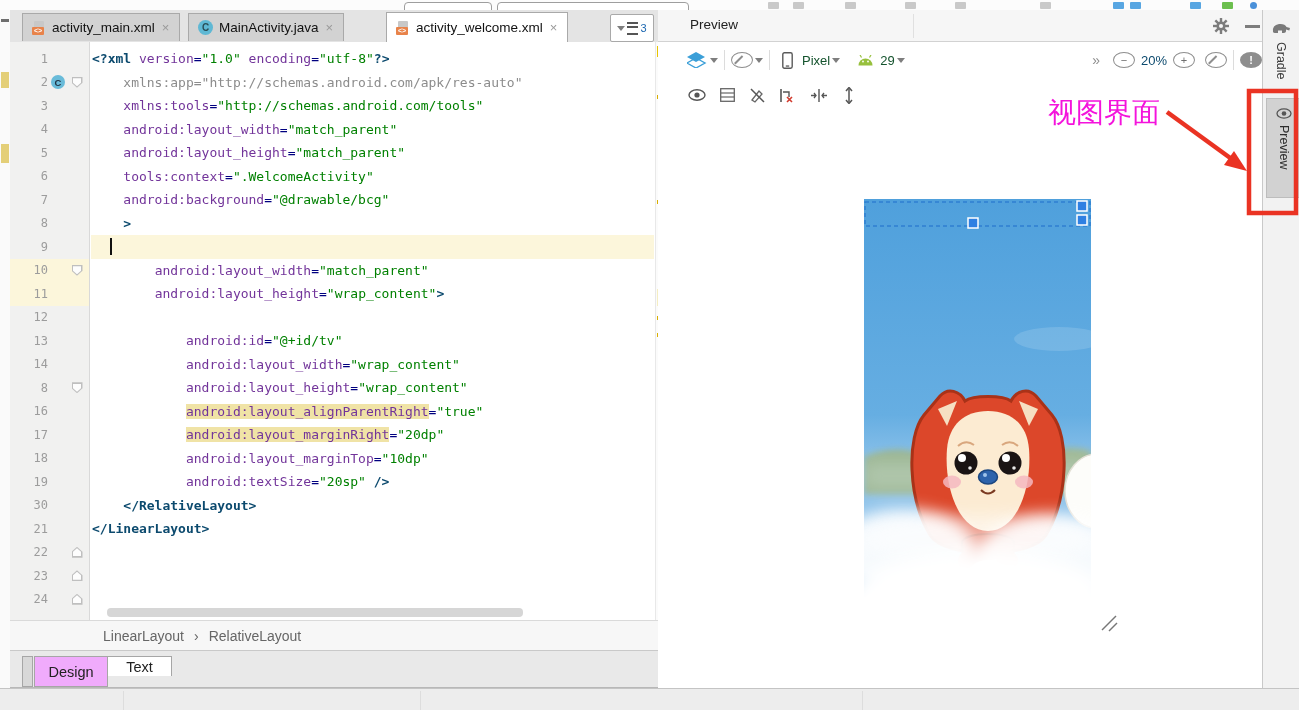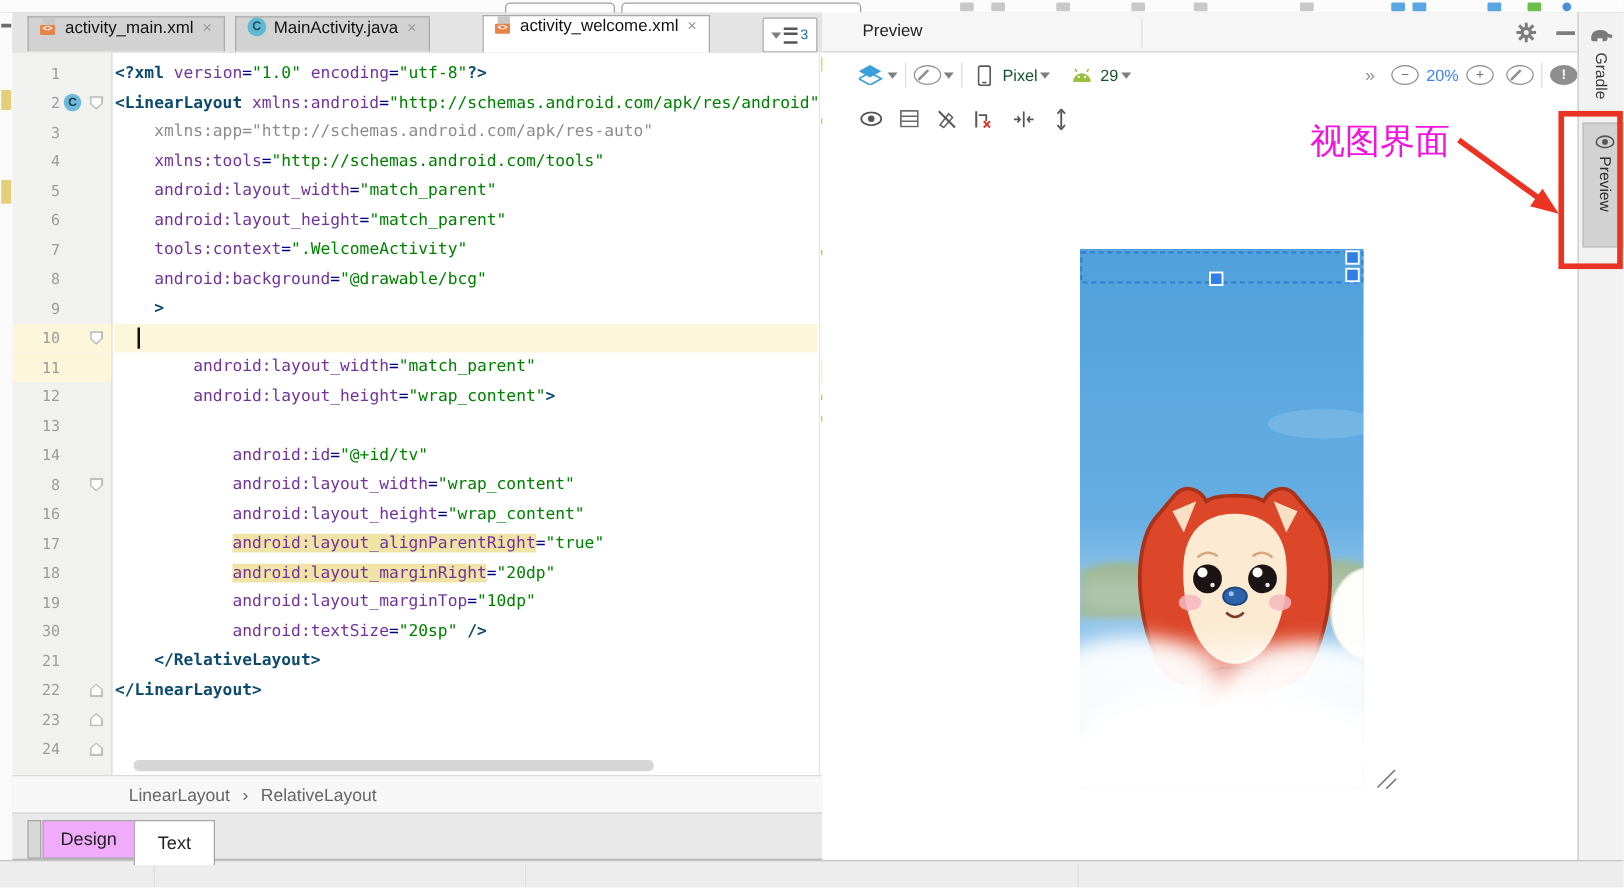--- a/index.html
+++ b/index.html
@@ -7,21 +7,21 @@
        font-family:"Liberation Sans",sans-serif;font-size:13px;color:#222;}
   .abs{position:absolute;}
 
   
   #top-sliver{left:0;top:0;width:1299px;height:10px;background:#FCFCFC;border-bottom:1px solid #BDBDBD;}
   .frag-btn{position:absolute;top:2px;height:12px;border:1px solid #9E9E9E;border-radius:4px;background:#FFF;}
   .mini-ic{position:absolute;top:2px;width:11px;height:7px;border-radius:1px;}
 
   
   #tabbar{left:10px;top:10px;width:648px;height:32px;background:#E4E4E4;border-bottom:1px solid #ACACAC;}
-  .etab{position:absolute;top:3px;height:28px;display:flex;align-items:flex-start;gap:6px;padding:0 9px;
+  .etab{position:absolute;top:3px;height:28px;display:flex;align-items:center;gap:6px;padding:0 9px;
         background:#D2D2D2;border:1px solid #A9A9A9;border-bottom:none;box-sizing:border-box;cursor:default;}
   .etab.active{background:#FFF;height:30px;top:2px;z-index:2;}
   .etab .lbl{font-size:13.5px;color:#111;white-space:nowrap;}
   .closex{color:#9A9A9A;font-size:13px;padding:0 1px;}
   .xml-ic{width:14px;height:14px;position:relative;}
   .xml-ic .page{position:absolute;left:2px;top:0;width:10px;height:10px;background:#C8C8C8;border-radius:1px;}
   .xml-ic .badge{position:absolute;left:0;top:6px;width:12px;height:8px;background:#E8834A;border-radius:1px;
                  color:#FFF;font-size:7px;line-height:8px;text-align:center;font-weight:bold;}
   .class-ic{width:15px;height:15px;border-radius:50%;background:#5FB8D4;color:#2A4E58;font-size:10px;
             font-weight:bold;display:flex;align-items:center;justify-content:center;}
@@ -75,21 +75,21 @@
   .vpale{position:absolute;left:1px;width:10px;background:#F5EEC2;}
 
   
   #breadcrumb{left:10px;top:620px;width:648px;height:31px;background:#F7F7F7;border-top:1px solid #DADADA;
               border-bottom:1px solid #C9C9C9;display:flex;align-items:center;padding-left:93px;box-sizing:border-box;gap:10px;}
   #breadcrumb span{color:#666;font-size:14px;}
   #bottom-tabs{left:10px;top:651px;width:648px;height:37px;background:#E9E9E9;border-bottom:1px solid #B8B8B8;box-sizing:border-box;}
   .btab{position:absolute;top:5px;height:31px;display:flex;align-items:center;justify-content:center;
         border:1px solid #A6A6A6;box-sizing:border-box;font-size:14.5px;}
   .btab.inactive{background:#f0abfc;}
-  .btab.active{background:#FFF;border-bottom:none;height:36px;z-index:2;}
+  .btab.active{background:#FFF;border-bottom:none;height:20px;z-index:2;}
   #btab-stub{position:absolute;left:12px;top:5px;width:11px;height:31px;background:#D8D8D8;border:1px solid #A6A6A6;box-sizing:border-box;}
 
   
   #palette-strip{left:658px;top:42px;width:28px;height:646px;background:#F2F2F2;border-right:1px solid #C9C9C9;box-sizing:border-box;}
   .vtext{writing-mode:vertical-rl;font-size:12.5px;color:#3A3A3A;}
   #palette-label{position:absolute;left:6px;top:8px;}
   .palette-ic{position:absolute;left:7px;top:78px;width:13px;height:13px;}
   .palette-ic i{position:absolute;background:#8B8B8B;}
 
   
@@ -103,21 +103,21 @@
   #pv-toolbar2{position:absolute;left:28px;top:68px;width:576px;height:34px;display:flex;align-items:center;}
   .tb-ic{display:flex;align-items:center;justify-content:center;height:24px;min-width:22px;cursor:default;}
   .tb-sep{width:1px;height:20px;background:#DCDCDC;margin:0 6px;}
   .tb-lbl{font-size:13px;color:#14532d;margin:0 2px 0 4px;}
   .circle-btn{width:16px;height:16px;border-radius:50%;border:1.5px solid #8E8E8E;box-sizing:border-box;
               display:flex;align-items:center;justify-content:center;font-size:11px;color:#6E6E6E;line-height:1;}
   .circle-slashed{position:relative;}
   .circle-slashed:after{content:"";position:absolute;left:1px;top:6px;width:11px;height:1.5px;background:#8E8E8E;transform:rotate(-45deg);}
   .warn-circle{width:16px;height:16px;border-radius:50%;background:#8E8E8E;color:#FFF;font-size:11px;font-weight:bold;
                display:flex;align-items:center;justify-content:center;}
-  .zoom-pct{font-size:13px;color:#3b82f6;margin:0 6px;}
+  .zoom-pct{font-size:13px;color:#0c4a6e;margin:0 6px;}
   .chevrons{color:#8E8E8E;font-size:14px;letter-spacing:-1px;margin-right:14px;}
 
   #pv-content{position:absolute;left:28px;top:102px;width:576px;height:576px;background:#FFF;}
   #device-shot{position:absolute;left:178px;top:87px;width:227px;height:432px;}
   #resize-handle{position:absolute;left:412px;top:500px;width:22px;height:22px;}
 
   
   #right-strip{left:1262px;top:10px;width:37px;height:678px;background:#F2F2F2;border-left:1px solid #C9C9C9;box-sizing:border-box;}
   #gradle-ic{position:absolute;left:8px;top:10px;}
   #gradle-label{position:absolute;left:11px;top:32px;color:#3A3A3A;}
@@ -320,21 +320,20 @@
         <div class="g-row">
           <span class="g-num">24</span>
           <span class="g-s1"></span>
           <span class="g-s2">
             <span class="fold-end"></span>
           </span>
         </div>
       </div>
     <div id="code-area">
         <div class="c-row"><span class="tk-tag">&lt;?xml </span><span class="tk-attr">version</span><span class="tk-eq">=</span><span class="tk-val">"1.0"</span><span class="tk-plain"> </span><span class="tk-attr">encoding</span><span class="tk-eq">=</span><span class="tk-val">"utf-8"</span><span class="tk-tag">?&gt;</span></div>
-        <div class="c-row"><span class="tk-tag">&lt;LinearLayout </span><span class="tk-attr">xmlns:android</span><span class="tk-eq">=</span><span class="tk-val">"http://schemas.android.com/apk/res/android"</span></div>
         <div class="c-row"><span class="tk-gray">    xmlns:app="http://schemas.android.com/apk/res-auto"</span></div>
         <div class="c-row"><span class="tk-plain">    </span><span class="tk-attr">xmlns:tools</span><span class="tk-eq">=</span><span class="tk-val">"http://schemas.android.com/tools"</span></div>
         <div class="c-row"><span class="tk-plain">    </span><span class="tk-attr">android:layout_width</span><span class="tk-eq">=</span><span class="tk-val">"match_parent"</span></div>
         <div class="c-row"><span class="tk-plain">    </span><span class="tk-attr">android:layout_height</span><span class="tk-eq">=</span><span class="tk-val">"match_parent"</span></div>
         <div class="c-row"><span class="tk-plain">    </span><span class="tk-attr">tools:context</span><span class="tk-eq">=</span><span class="tk-val">".WelcomeActivity"</span></div>
         <div class="c-row"><span class="tk-plain">    </span><span class="tk-attr">android:background</span><span class="tk-eq">=</span><span class="tk-val">"@drawable/bcg"</span></div>
         <div class="c-row"><span class="tk-plain">    </span><span class="tk-tag">&gt;</span></div>
         <div class="c-row hl"><span class="caret-bar"></span></div>
         <div class="c-row"><span class="tk-plain">        </span><span class="tk-attr">android:layout_width</span><span class="tk-eq">=</span><span class="tk-val">"match_parent"</span></div>
         <div class="c-row"><span class="tk-plain">        </span><span class="tk-attr">android:layout_height</span><span class="tk-eq">=</span><span class="tk-val">"wrap_content"</span><span class="tk-tag">&gt;</span></div>

